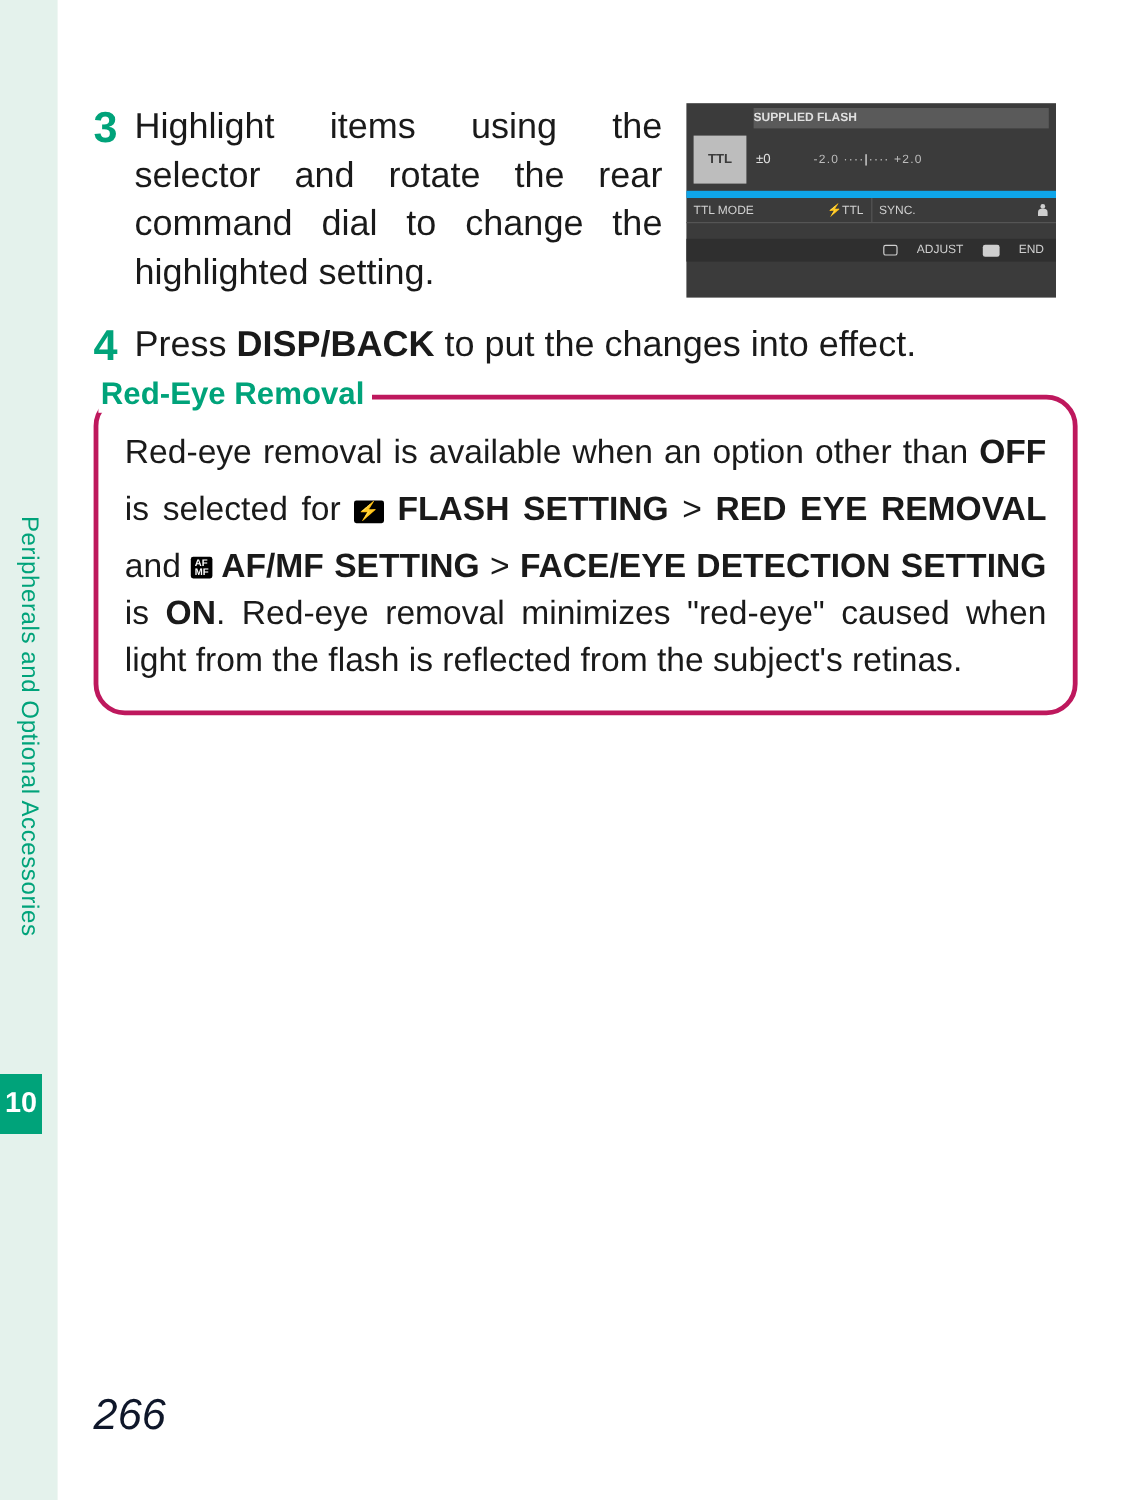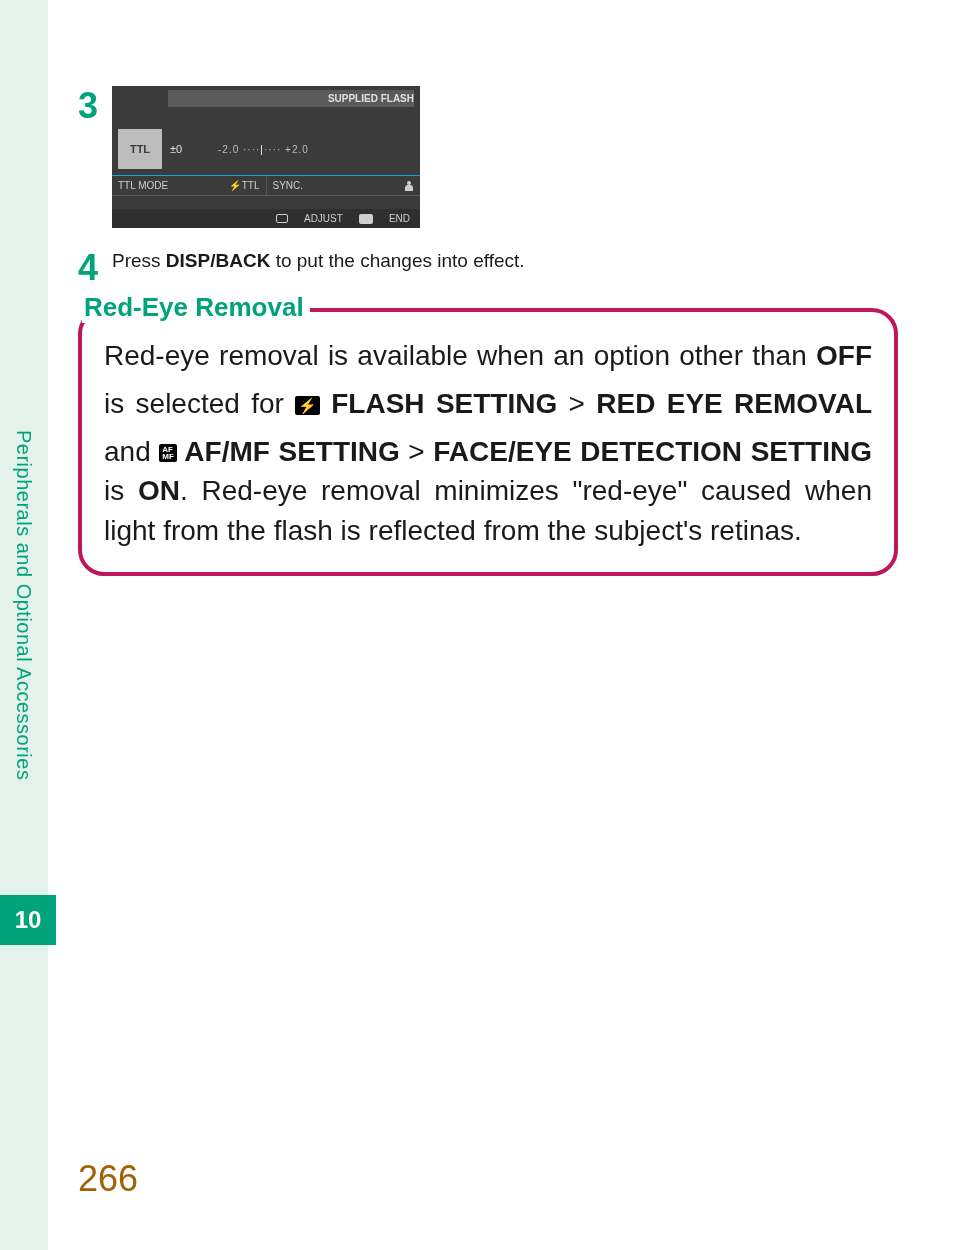--- a/index.html
+++ b/index.html
@@ -26,21 +26,21 @@
     writing-mode: vertical-rl;
     color: #00a37a;
     font-size: 20px;
     font-family: "Segoe UI", Arial, sans-serif;
     letter-spacing: 0.5px;
   }
   .side-chapter {
     position: absolute;
     left: 0;
     top: 895px;
-    width: 56px;
+    width: 35px;
     height: 50px;
     background: #00a37a;
     color: #fff;
     font-size: 24px;
     font-weight: bold;
     display: flex;
     align-items: center;
     justify-content: center;
     font-family: "Arial Narrow", Arial, sans-serif;
   }
@@ -66,21 +66,21 @@
   }
   .step3-row { display: flex; gap: 20px; }
   .step3-text {
     font-size: 30px;
     color: #1a1a1a;
     line-height: 1.35;
     text-align: justify;
     width: 440px;
   }
   .step4-text {
-    font-size: 19px;
+    font-size: 30px;
     color: #1a1a1a;
     line-height: 1.35;
   }
   .bold { font-weight: bold; }
   .lcd {
     width: 308px;
     flex: 0 0 308px;
     background: #3b3b3b;
     font-family: Arial, sans-serif;
   }
@@ -89,23 +89,23 @@
     color: #cfcfcf;
     font-size: 11px;
     font-weight: bold;
     padding: 3px 8px;
   }
   .lcd-sub {
     background: #5a5a5a;
     color: #e0e0e0;
     font-size: 10px;
     font-weight: bold;
-    text-align: right;
+    text-align: left;
     padding: 3px 0;
-    margin: 4px 6px 20px 56px;
+    margin: 4px 6px 4px 56px;
   }
   .lcd-main {
     display: flex;
     align-items: center;
     padding: 2px 6px 6px 6px;
     gap: 8px;
   }
   .lcd-ttl {
     background: #bdbdbd;
     color: #3b3b3b;
@@ -125,21 +125,21 @@
   .lcd-scale {
     color: #bdbdbd;
     font-size: 10px;
     letter-spacing: 1px;
     flex: 1;
   }
   .lcd-row2 {
     display: flex;
     font-size: 10px;
     color: #d0d0d0;
-    border-top: 1px solid #0ea5e9;
+    border-top: 6px solid #0ea5e9;
   }
   .lcd-cell {
     flex: 1;
     padding: 4px 6px;
     border-right: 1px solid #555;
     display: flex;
     justify-content: space-between;
     align-items: center;
   }
   .lcd-cell:last-child { border-right: none; }
@@ -194,21 +194,22 @@
     line-height: 1;
     font-family: Arial, sans-serif;
     margin-top: 21px;
   }
   .micon.flash::before { content: "⚡"; font-size: 15px; }
   .page-num {
     position: absolute;
     left: 78px;
     bottom: 50px;
     font-size: 36px;
-    color: #a16207;
+    color: #0f172a;
+    font-style: italic;
   }
   .person-icon {
     display:inline-block; width:10px; height:10px; position:relative;
   }
   .person-icon::before {
     content:""; position:absolute; top:0; left:3px; width:4px; height:4px; background:#cfcfcf; border-radius:50%;
   }
   .person-icon::after {
     content:""; position:absolute; top:4px; left:1px; width:8px; height:6px; background:#cfcfcf; border-radius:3px 3px 0 0;
   }
@@ -219,20 +220,21 @@
 <div class="side-tab">
   <div class="side-text">Peripherals and Optional Accessories</div>
   <div class="side-chapter">10</div>
 </div>
 
 <div class="content">
 
   <div class="step">
     <div class="step-num">3</div>
     <div class="step3-row">
+      <div class="step3-text">Highlight items using the selector and rotate the rear command dial to change the highlighted setting.</div>
       <div class="lcd">
         <div class="lcd-sub">SUPPLIED FLASH</div>
         <div class="lcd-main">
           <div class="lcd-ttl">TTL</div>
           <div class="lcd-val">±0</div>
           <div class="lcd-scale">
             <span>-2.0</span> ····<span style="color:#fff">|</span>···· <span>+2.0</span>
           </div>
         </div>
         <div class="lcd-row2">

